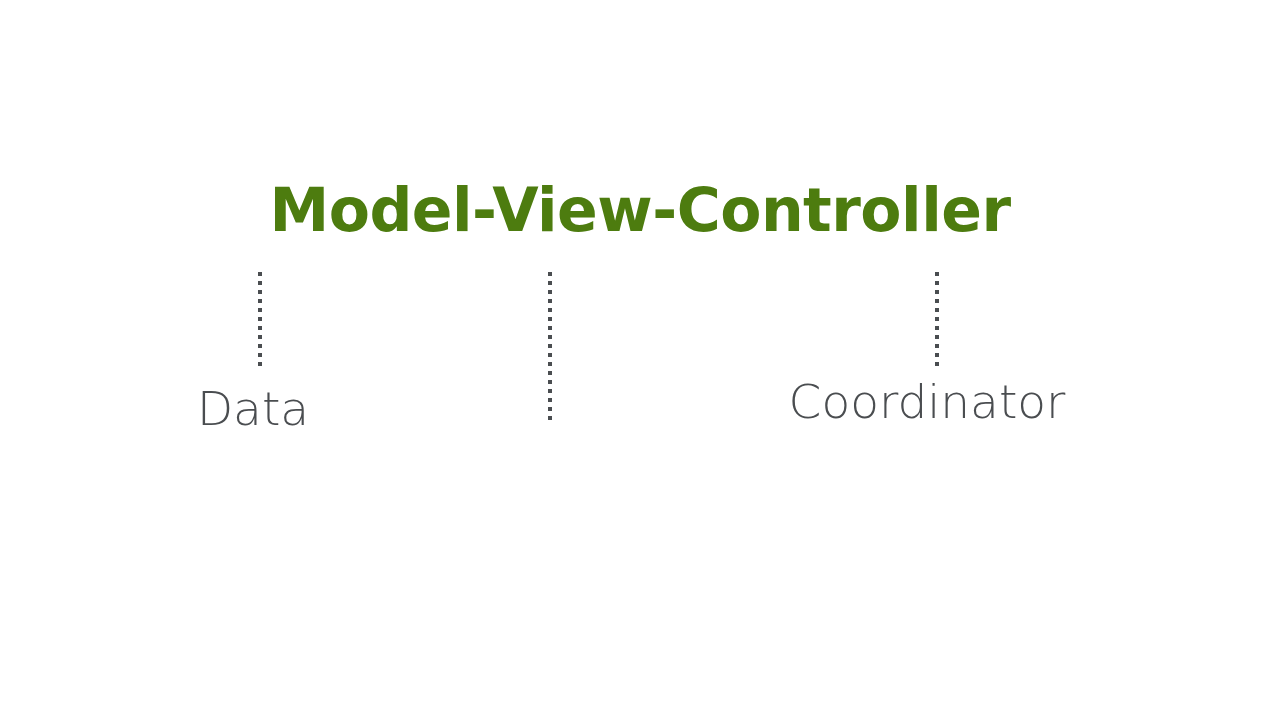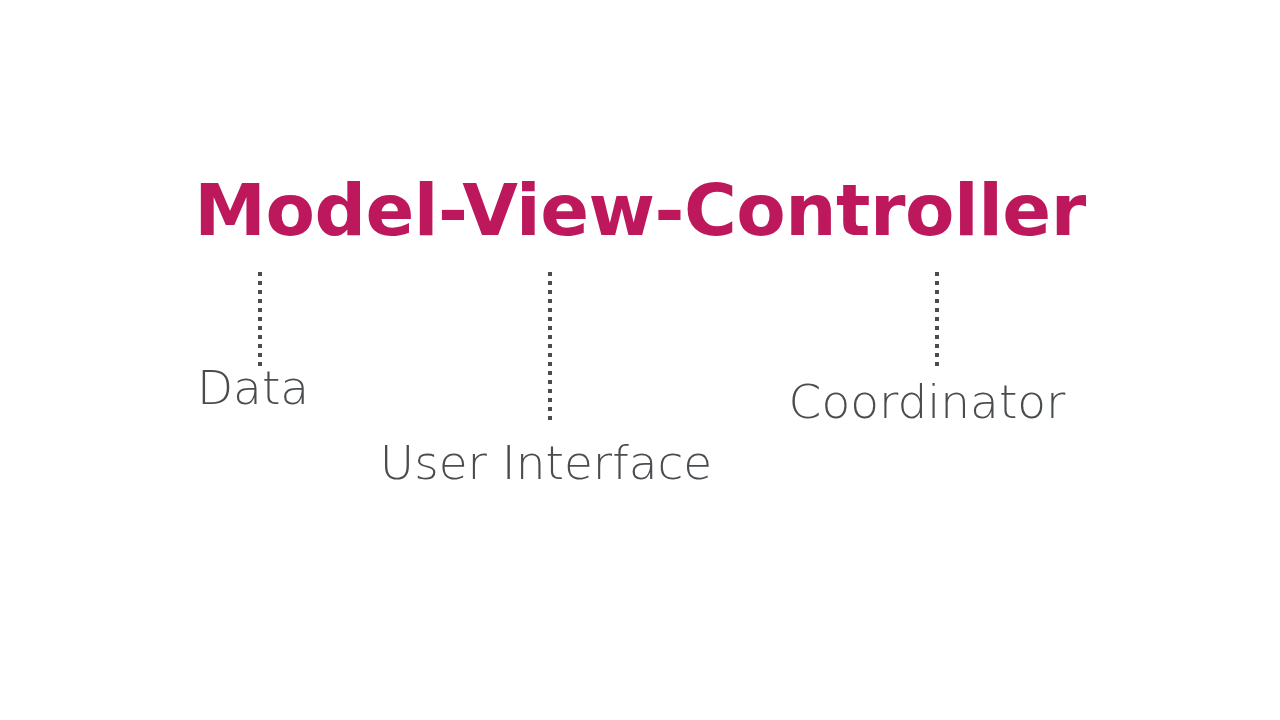--- a/index.html
+++ b/index.html
@@ -22,24 +22,24 @@
   }
 
   
   .title {
     position: absolute;
     left: 0;
     top: 160px;
     width: 1280px;
     text-align: center;
     font-family: "DejaVu Sans", sans-serif;
-    font-size: 72px;
+    font-size: 60px;
     font-weight: bold;
     letter-spacing: -0.5px;
-    color: #be185d;
+    color: #4d7c0f;
     line-height: 100px;
     white-space: nowrap;
   }
 
   
   .connector {
     position: absolute;
     width: 4px;
     background-image: linear-gradient(
         to bottom,
@@ -59,34 +59,33 @@
     position: absolute;
     font-family: "DejaVu Sans", sans-serif;
     font-size: 47px;
     font-weight: 300;
     color: #4a4d50;
     line-height: 56px;
     white-space: nowrap;
     text-align: center;
     transform: translateX(-50%);
   }
-  .label-data      { left: 253px; top: 360px; }
+  .label-data      { left: 253px; top: 381px; }
   .label-ui        { left: 546px; top: 435px; }
   .label-coord     { left: 927px; top: 374px; }
 </style>
 </head>
 <body>
 
 <div id="slide">
 
   <div class="title">Model-View-Controller</div>
 
   <div class="connector connector-model"></div>
   <div class="connector connector-view"></div>
   <div class="connector connector-controller"></div>
 
   <div class="leaf-label label-data">Data</div>
 
-  <div class="leaf-label label-ui">User Interface</div>
 
   <div class="leaf-label label-coord">Coordinator</div>
 
 </div>
 
 </body></html>

